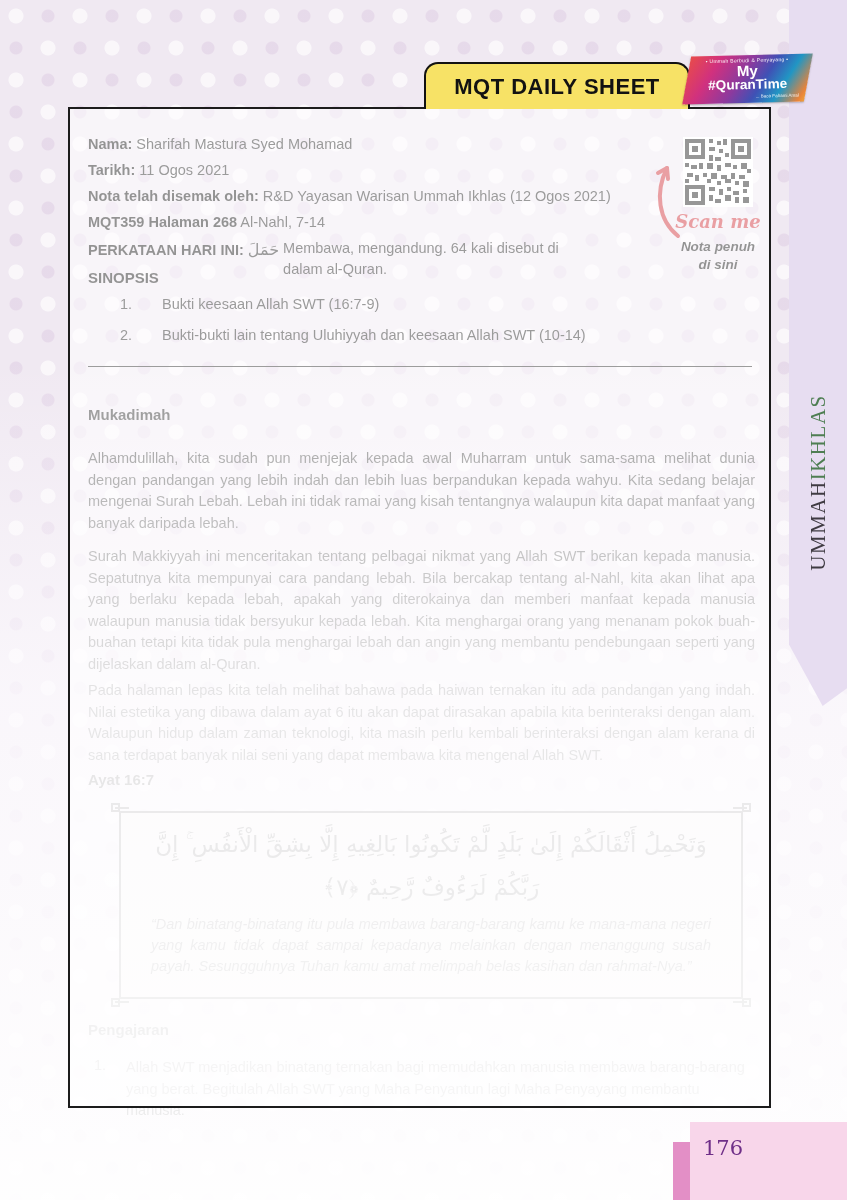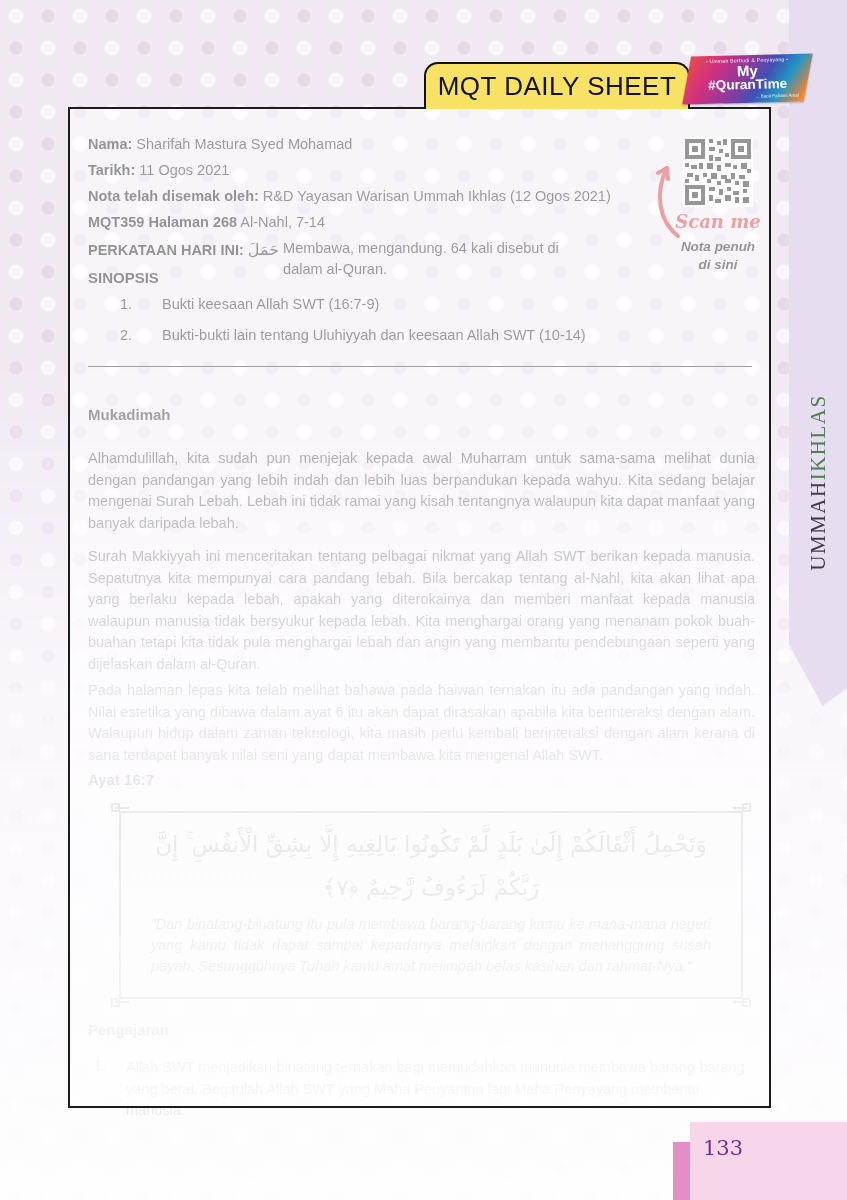--- a/index.html
+++ b/index.html
@@ -48,21 +48,21 @@
     border:2px solid #1c1c1c;
     background:rgba(255,255,255,0.55);
   }
   
   .header-tab {
     position:absolute; left:424px; top:62px; width:266px; height:47px; z-index:5;
     background:#f7e266; border:2.5px solid #121212; border-bottom:none;
     border-radius:14px 14px 0 0;
     display:flex; align-items:center; justify-content:center;
   }
-  .header-tab span { font-weight:normal; font-size:26px; letter-spacing:0.5px; color:#121212; }
+  .header-tab span { font-weight:bold; font-size:22px; letter-spacing:0.5px; color:#121212; }
 
   
   .badge {
     position:absolute; left:687px; top:55px; width:121px; height:48px; z-index:6;
     transform:skewX(-12deg) rotate(-1.5deg);
     background:linear-gradient(115deg,#e84b4b 0%, #d1317e 22%, #8c3a9e 45%, #3f51b5 62%, #2196c4 78%, #e8833a 95%, #f0a03a 100%);
     box-shadow:0 1px 2px rgba(0,0,0,0.25);
   }
   .badge-inner { transform:skewX(12deg); width:100%; height:100%; padding-top:2px; text-align:center; color:#fff; }
   .badge-top { font-size:5px; letter-spacing:0.3px; opacity:0.95; }
@@ -262,13 +262,13 @@
   <div class="verse-arabic">وَتَحْمِلُ أَثْقَالَكُمْ إِلَىٰ بَلَدٍ لَّمْ تَكُونُوا بَالِغِيهِ إِلَّا بِشِقِّ الْأَنفُسِ ۚ إِنَّ رَبَّكُمْ لَرَءُوفٌ رَّحِيمٌ ﴿٧﴾</div>
   <div class="verse-translation">“Dan binatang-binatang itu pula membawa barang-barang kamu ke mana-mana negeri yang kamu tidak dapat sampai kepadanya melainkan dengan menanggung susah payah. Sesungguhnya Tuhan kamu amat melimpah belas kasihan dan rahmat-Nya.”</div>
 </div>
 
 <div class="section-heading" style="top:1021px;">Pengajaran</div>
 <div class="list-num" style="left:94px; top:1057px;">1.</div>
 <div class="list-text" style="left:126px; top:1057px; width:634px; line-height:21.6px;">Allah SWT menjadikan binatang ternakan bagi memudahkan manusia membawa barang-barang yang berat. Begitulah Allah SWT yang Maha Penyantun lagi Maha Penyayang membantu manusia.</div>
 
 <div class="pagenum-block"></div>
 <div class="pagenum-strip"></div>
-<div class="pagenum">133</div>
+<div class="pagenum">176</div>
 
 </body></html>

